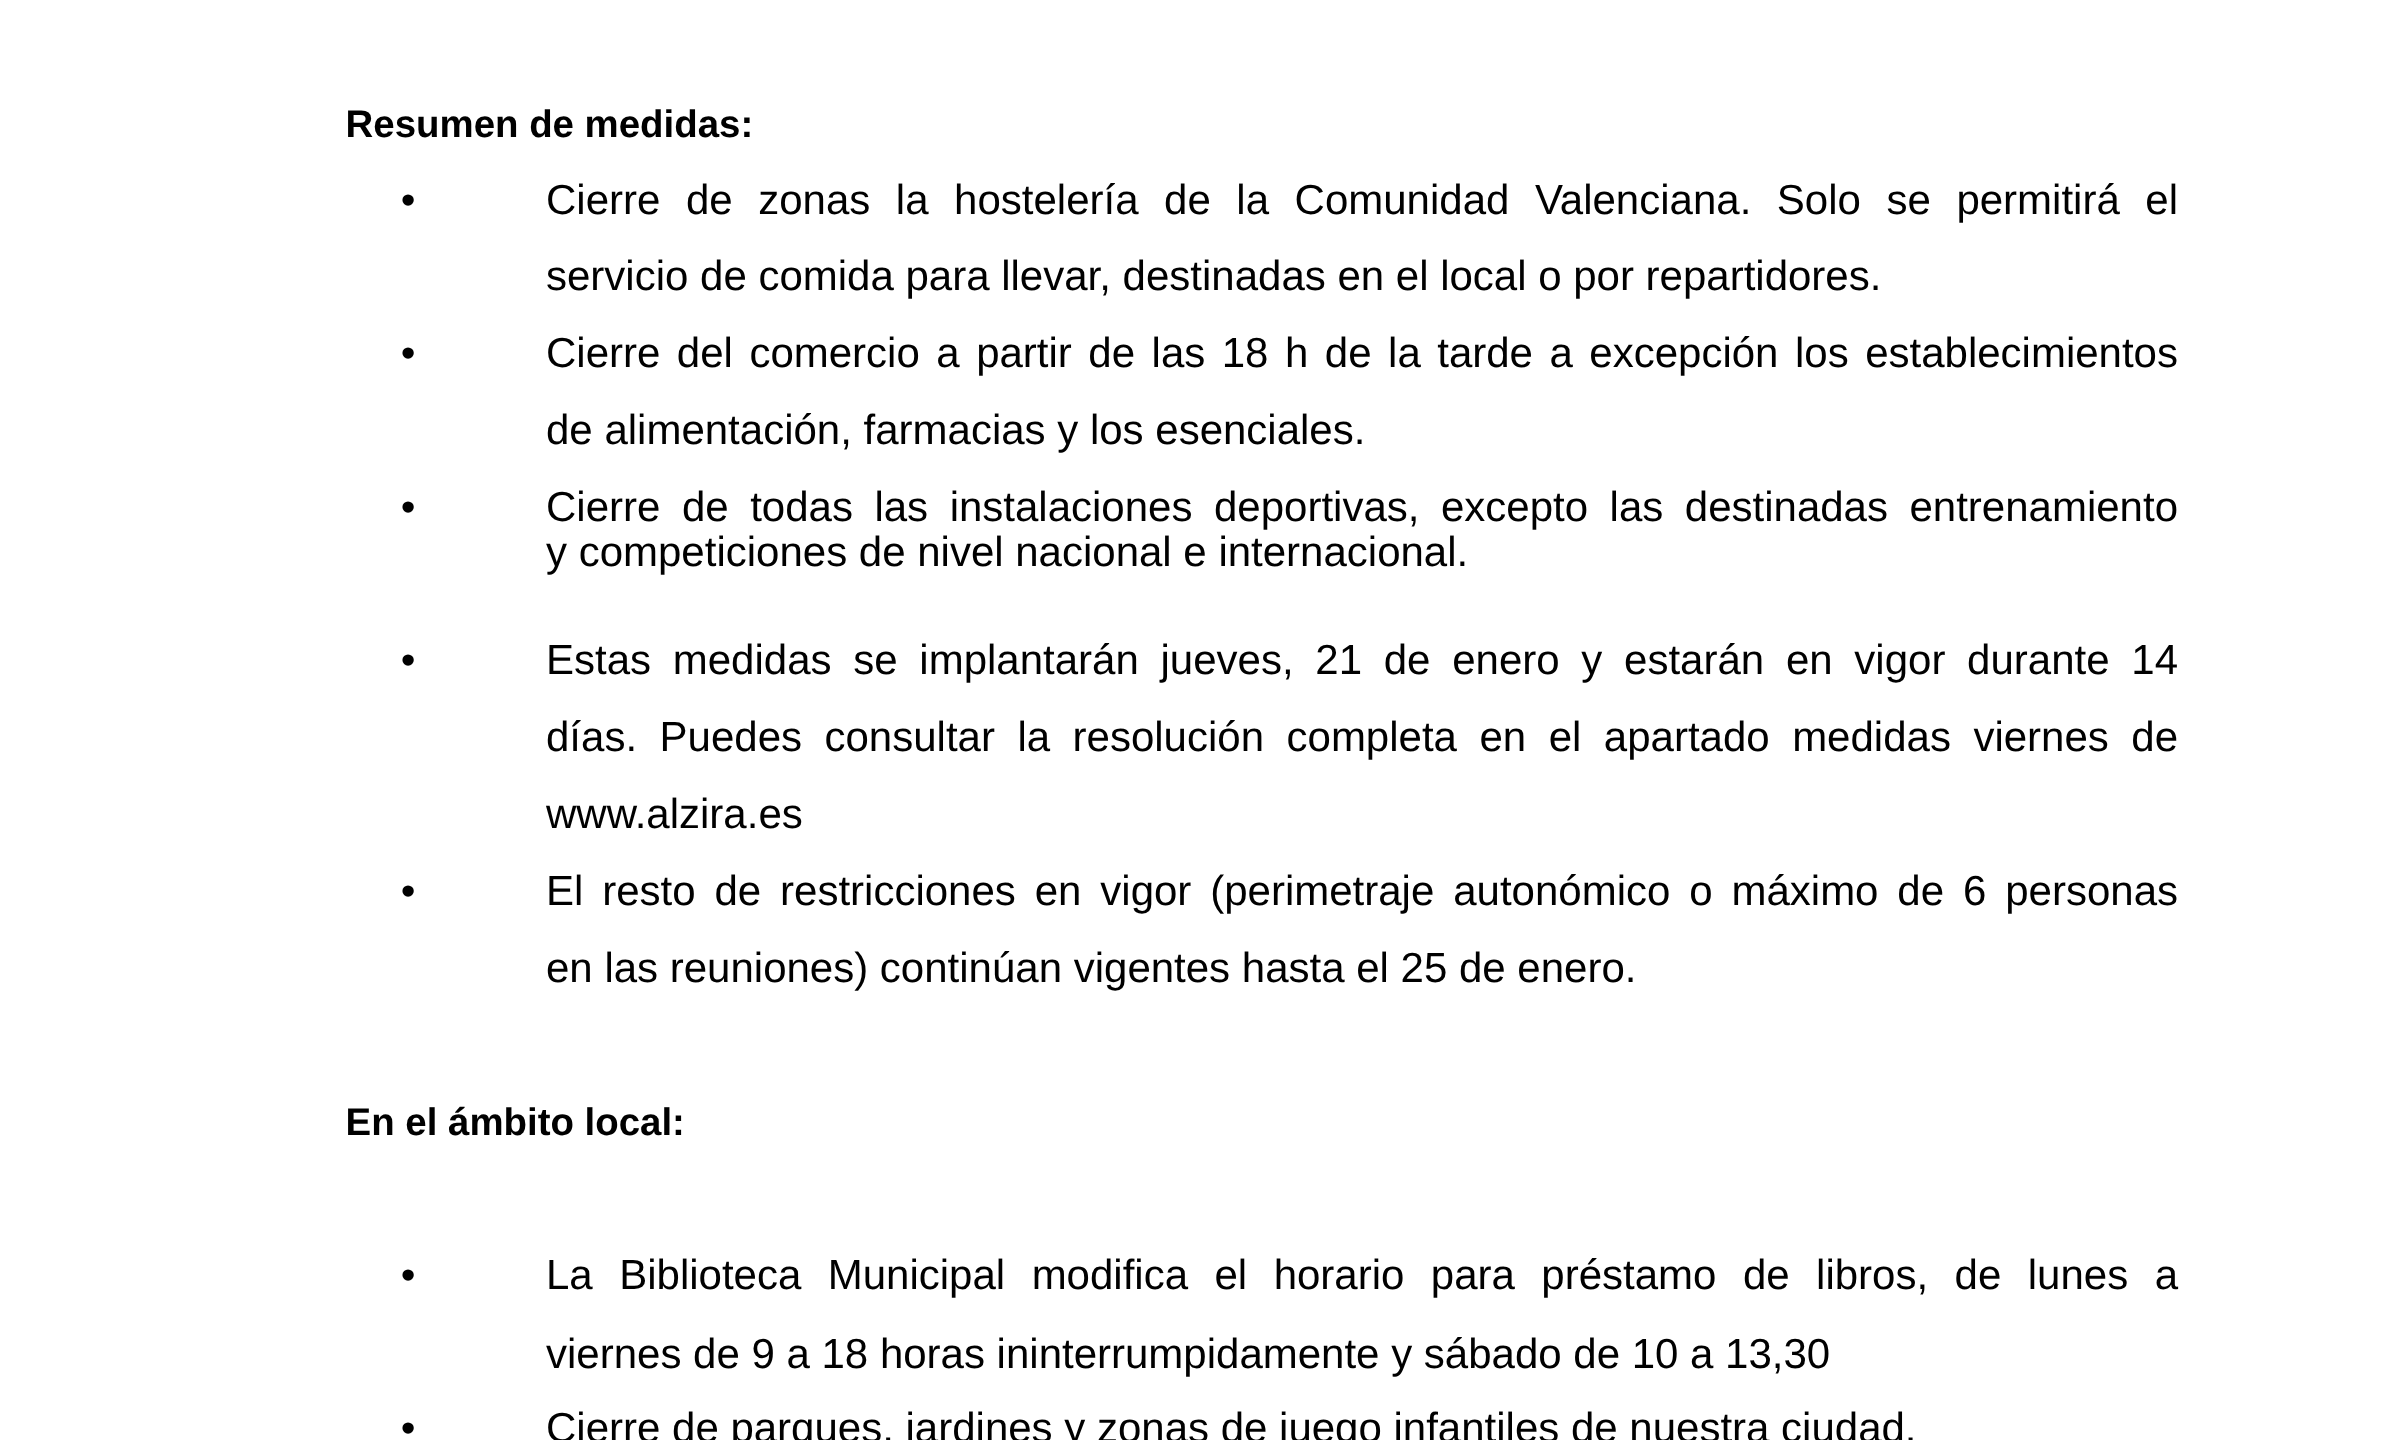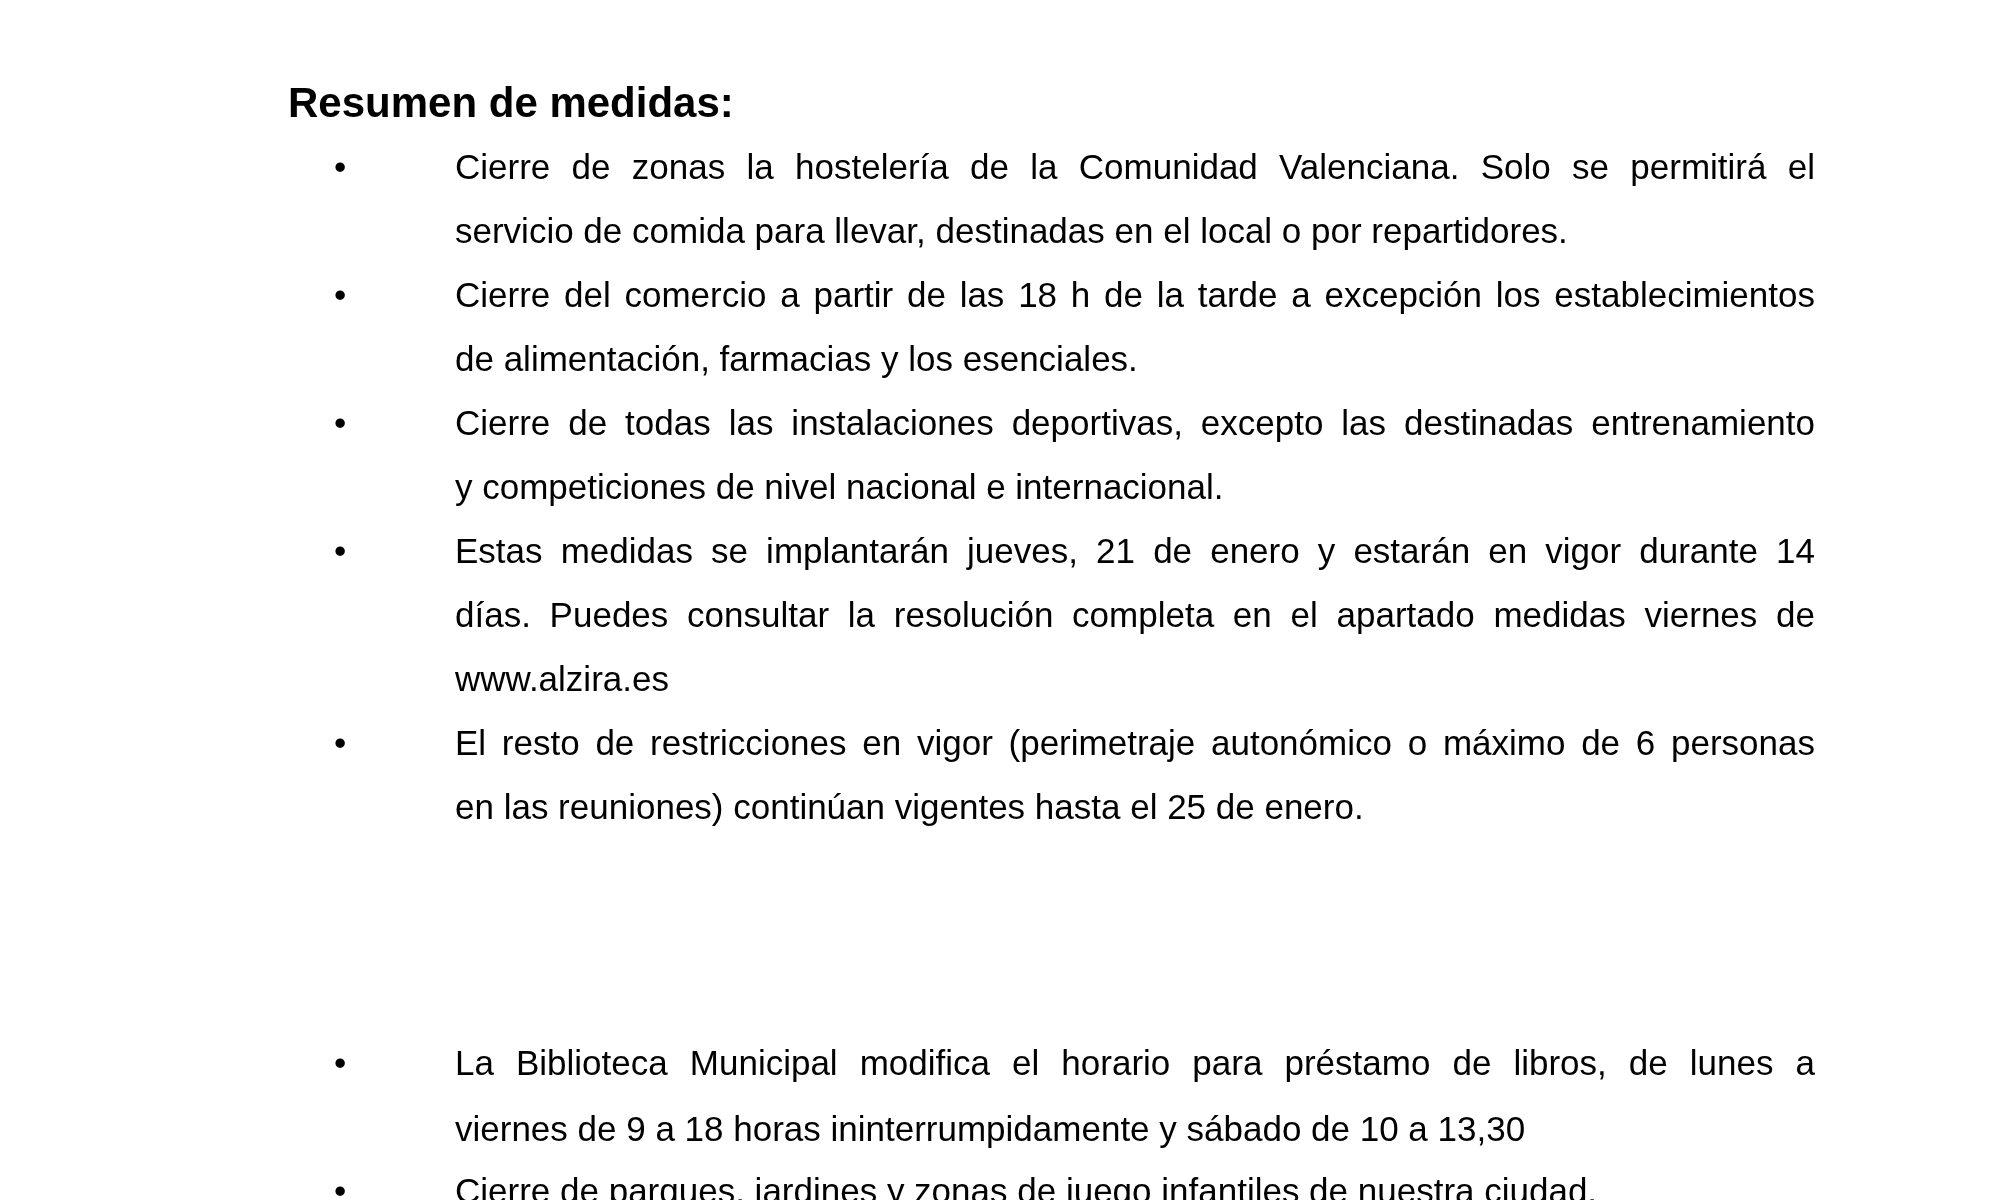--- a/index.html
+++ b/index.html
@@ -1,20 +1,20 @@
 <!DOCTYPE html>
 <html><head>
 <meta charset="utf-8">
 <style>
   html, body { margin:0; padding:0; background:#ffffff; }
   body { width:2000px; height:1200px; overflow:hidden; position:relative;
          font-family:"Liberation Sans", sans-serif; color:#000; }
   .page { position:absolute; left:0; top:0; width:2000px; height:1200px; }
   .line { position:absolute; height:64px; line-height:64px; font-size:35px; white-space:nowrap; }
-  .heading { left:288px; font-weight:bold; font-size:42px; }
+  .heading { left:288px; font-weight:bold; font-size:32px; }
   .bullet { left:334px; width:20px; }
   .text { left:455px; width:1360px; }
   .just { text-align:justify; text-align-last:justify; }
 </style>
 </head>
 <body>
 
 <div class="page">
   <div class="line heading" style="top:71px">Resumen de medidas:</div>
 
@@ -22,32 +22,33 @@
     <div class="line bullet" style="top:135px">•</div>
     <div class="line text just" style="top:135px">Cierre de zonas la hostelería de la Comunidad Valenciana. Solo se permitirá el</div>
     <div class="line text" style="top:199px">servicio de comida para llevar, destinadas en el local o por repartidores.</div>
 
     <div class="line bullet" style="top:263px">•</div>
     <div class="line text just" style="top:263px">Cierre del comercio a partir de las 18 h de la tarde a excepción los establecimientos</div>
     <div class="line text" style="top:327px">de alimentación, farmacias y los esenciales.</div>
 
     <div class="line bullet" style="top:391px">•</div>
     <div class="line text just" style="top:391px">Cierre de todas las instalaciones deportivas, excepto las destinadas  entrenamiento</div>
-    <div class="line text" style="top:455px">y competiciones de nivel nacional e internacional.</div>
+    <div class="line text" style="top:429px">y competiciones de nivel nacional e internacional.</div>
 
     <div class="line bullet" style="top:519px">•</div>
     <div class="line text just" style="top:519px">Estas medidas se implantarán jueves, 21 de enero y estarán en vigor durante 14</div>
     <div class="line text just" style="top:583px">días. Puedes consultar la resolución completa en el apartado medidas viernes de</div>
     <div class="line text" style="top:647px">www.alzira.es</div>
 
     <div class="line bullet" style="top:711px">•</div>
     <div class="line text just" style="top:711px">El resto de restricciones en vigor (perimetraje autonómico o máximo de 6 personas</div>
     <div class="line text" style="top:775px">en las reuniones) continúan vigentes hasta el 25 de enero.</div>
   </div>
 
+  <div class="line heading" style="top:903px">En el ámbito local:</div>
 
   <div>
     <div class="line bullet" style="top:1031px">•</div>
     <div class="line text just" style="top:1031px">La Biblioteca Municipal modifica el horario para préstamo de libros, de lunes a</div>
     <div class="line text" style="top:1097px">viernes de 9 a 18 horas ininterrumpidamente y sábado de 10 a 13,30</div>
 
     <div class="line bullet" style="top:1159px">•</div>
     <div class="line text" style="top:1159px">Cierre de parques, jardines y zonas de juego infantiles de nuestra ciudad.</div>
   </div>
 </div>

